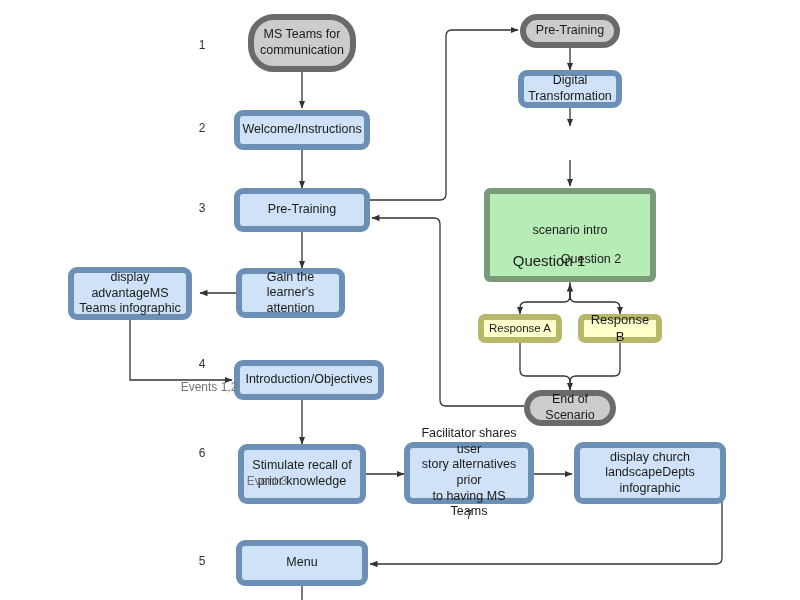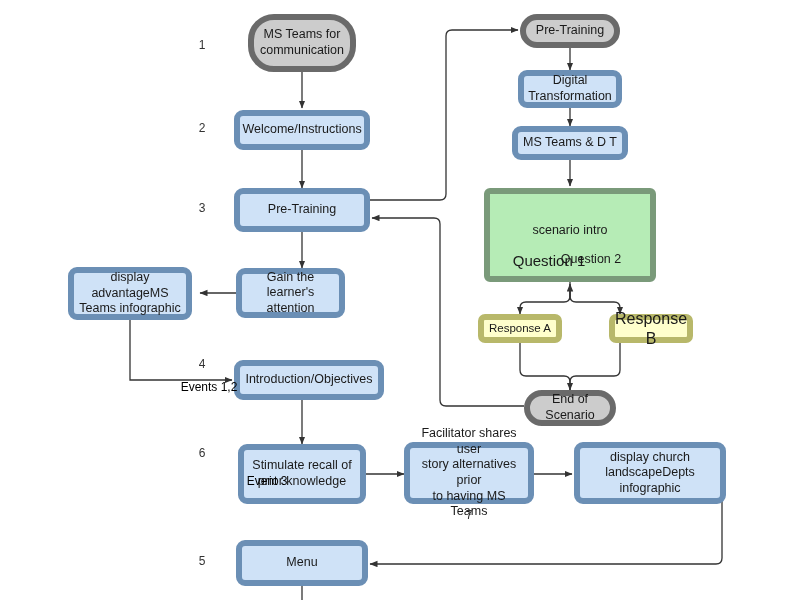--- a/index.html
+++ b/index.html
@@ -38,21 +38,21 @@
   .green-title{
     position:absolute;left:0;right:0;top:27px;text-align:center;font-size:12.5px;
   }
   .green-q1{position:absolute;left:10px;top:56px;width:90px;text-align:center;font-size:15px;}
   .green-q2{position:absolute;right:10px;top:56px;width:90px;text-align:center;font-size:12.5px;}
 
   .steplabel{
     position:absolute;font-size:12px;color:#333;text-align:center;
   }
   .eventlabel{
-    position:absolute;font-size:12px;color:#000000;text-align:center;
+    position:absolute;font-size:12px;color:#737373;text-align:center;
   }
 </style>
 </head>
 <body>
 
 <div id="canvas">
 
   <svg class="edges" viewBox="0 0 800 600">
     <defs>
       <marker id="arrow" markerWidth="9" markerHeight="9" refX="7.5" refY="3.2" orient="auto" markerUnits="userSpaceOnUse">
@@ -113,33 +113,32 @@
 landscapeDepts
 infographic</div>
 
   <div class="node blue" style="left:236px;top:540px;width:132px;height:46px;text-align:right;">Menu</div>
 
   <div class="node gray" style="left:520px;top:14px;width:100px;height:34px;">Pre-Training</div>
 
   <div class="node blue" style="left:518px;top:70px;width:104px;height:38px;">Digital
 Transformation</div>
 
-  <div class="node blue" style="left:512px;top:126px;width:116px;height:34px;">MS Teams &amp; D T</div>
 
   <div class="node green" style="left:484px;top:188px;width:172px;height:94px;">
     <div class="green-inner">
       <div class="green-title">scenario intro</div>
       <div class="green-q1">Question 1</div>
       <div class="green-q2">Question 2</div>
     </div>
   </div>
 
   <div class="node yellow" style="left:478px;top:314px;width:84px;height:29px;font-size:11.5px;">Response A</div>
 
-  <div class="node yellow" style="left:578px;top:314px;width:84px;height:29px;font-size:16px;margin-left:31px;">Response B</div>
+  <div class="node yellow" style="left:578px;top:314px;width:84px;height:29px;font-size:13px;">Response B</div>
 
   <div class="node gray" style="left:524px;top:390px;width:92px;height:36px;">End of
 Scenario</div>
 
   <div class="steplabel" style="left:190px;top:38px;width:24px;">1</div>
   <div class="steplabel" style="left:190px;top:121px;width:24px;">2</div>
   <div class="steplabel" style="left:190px;top:201px;width:24px;">3</div>
   <div class="steplabel" style="left:190px;top:357px;width:24px;">4</div>
   <div class="steplabel" style="left:190px;top:554px;width:24px;">5</div>
   <div class="steplabel" style="left:190px;top:446px;width:24px;">6</div>

